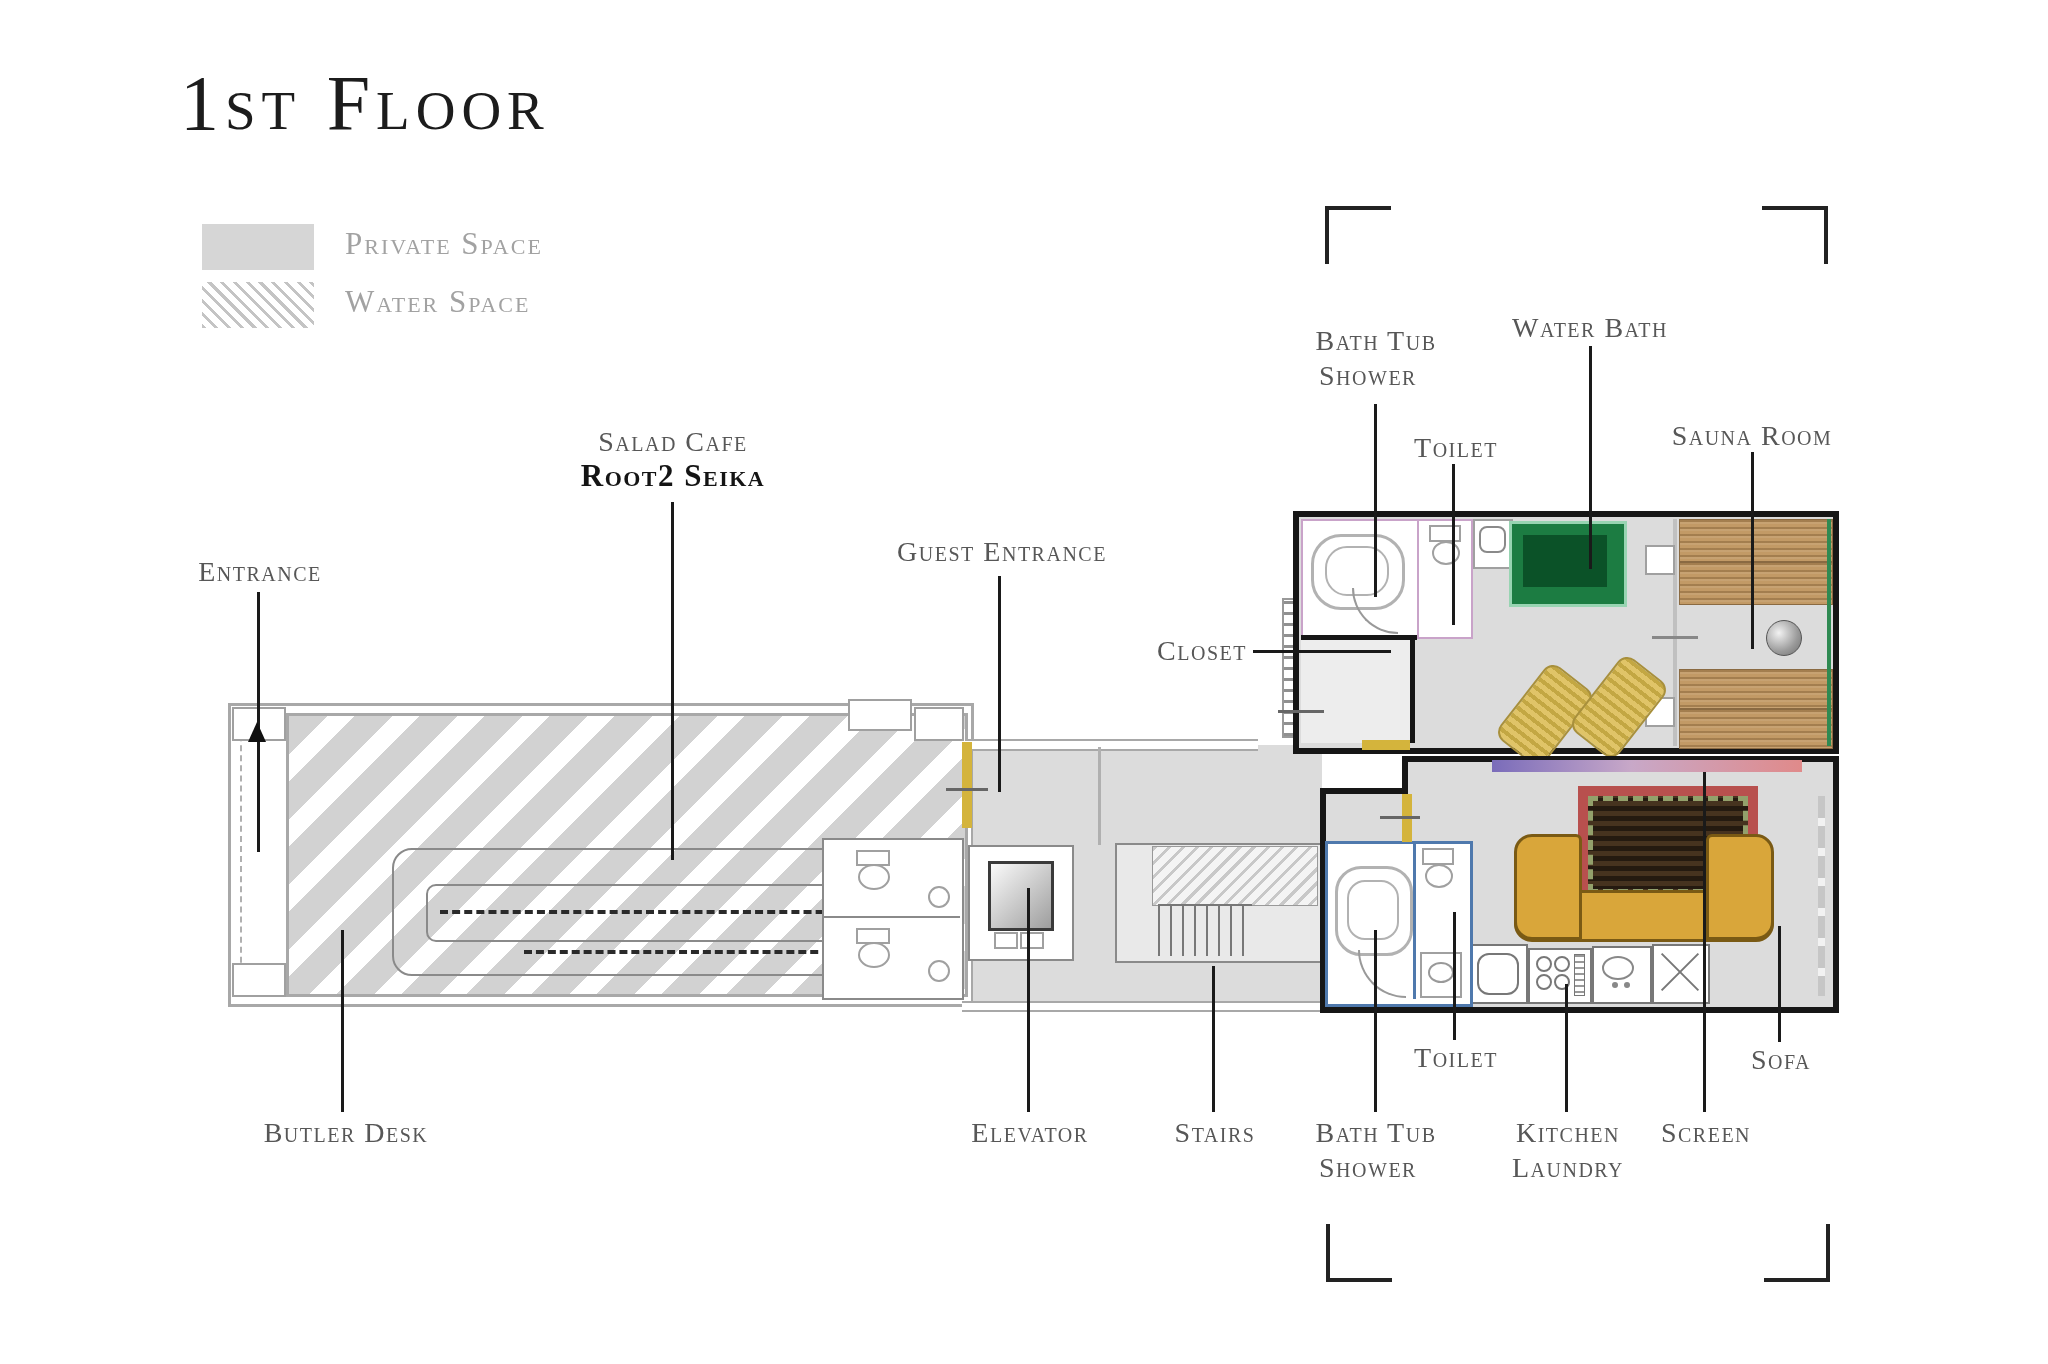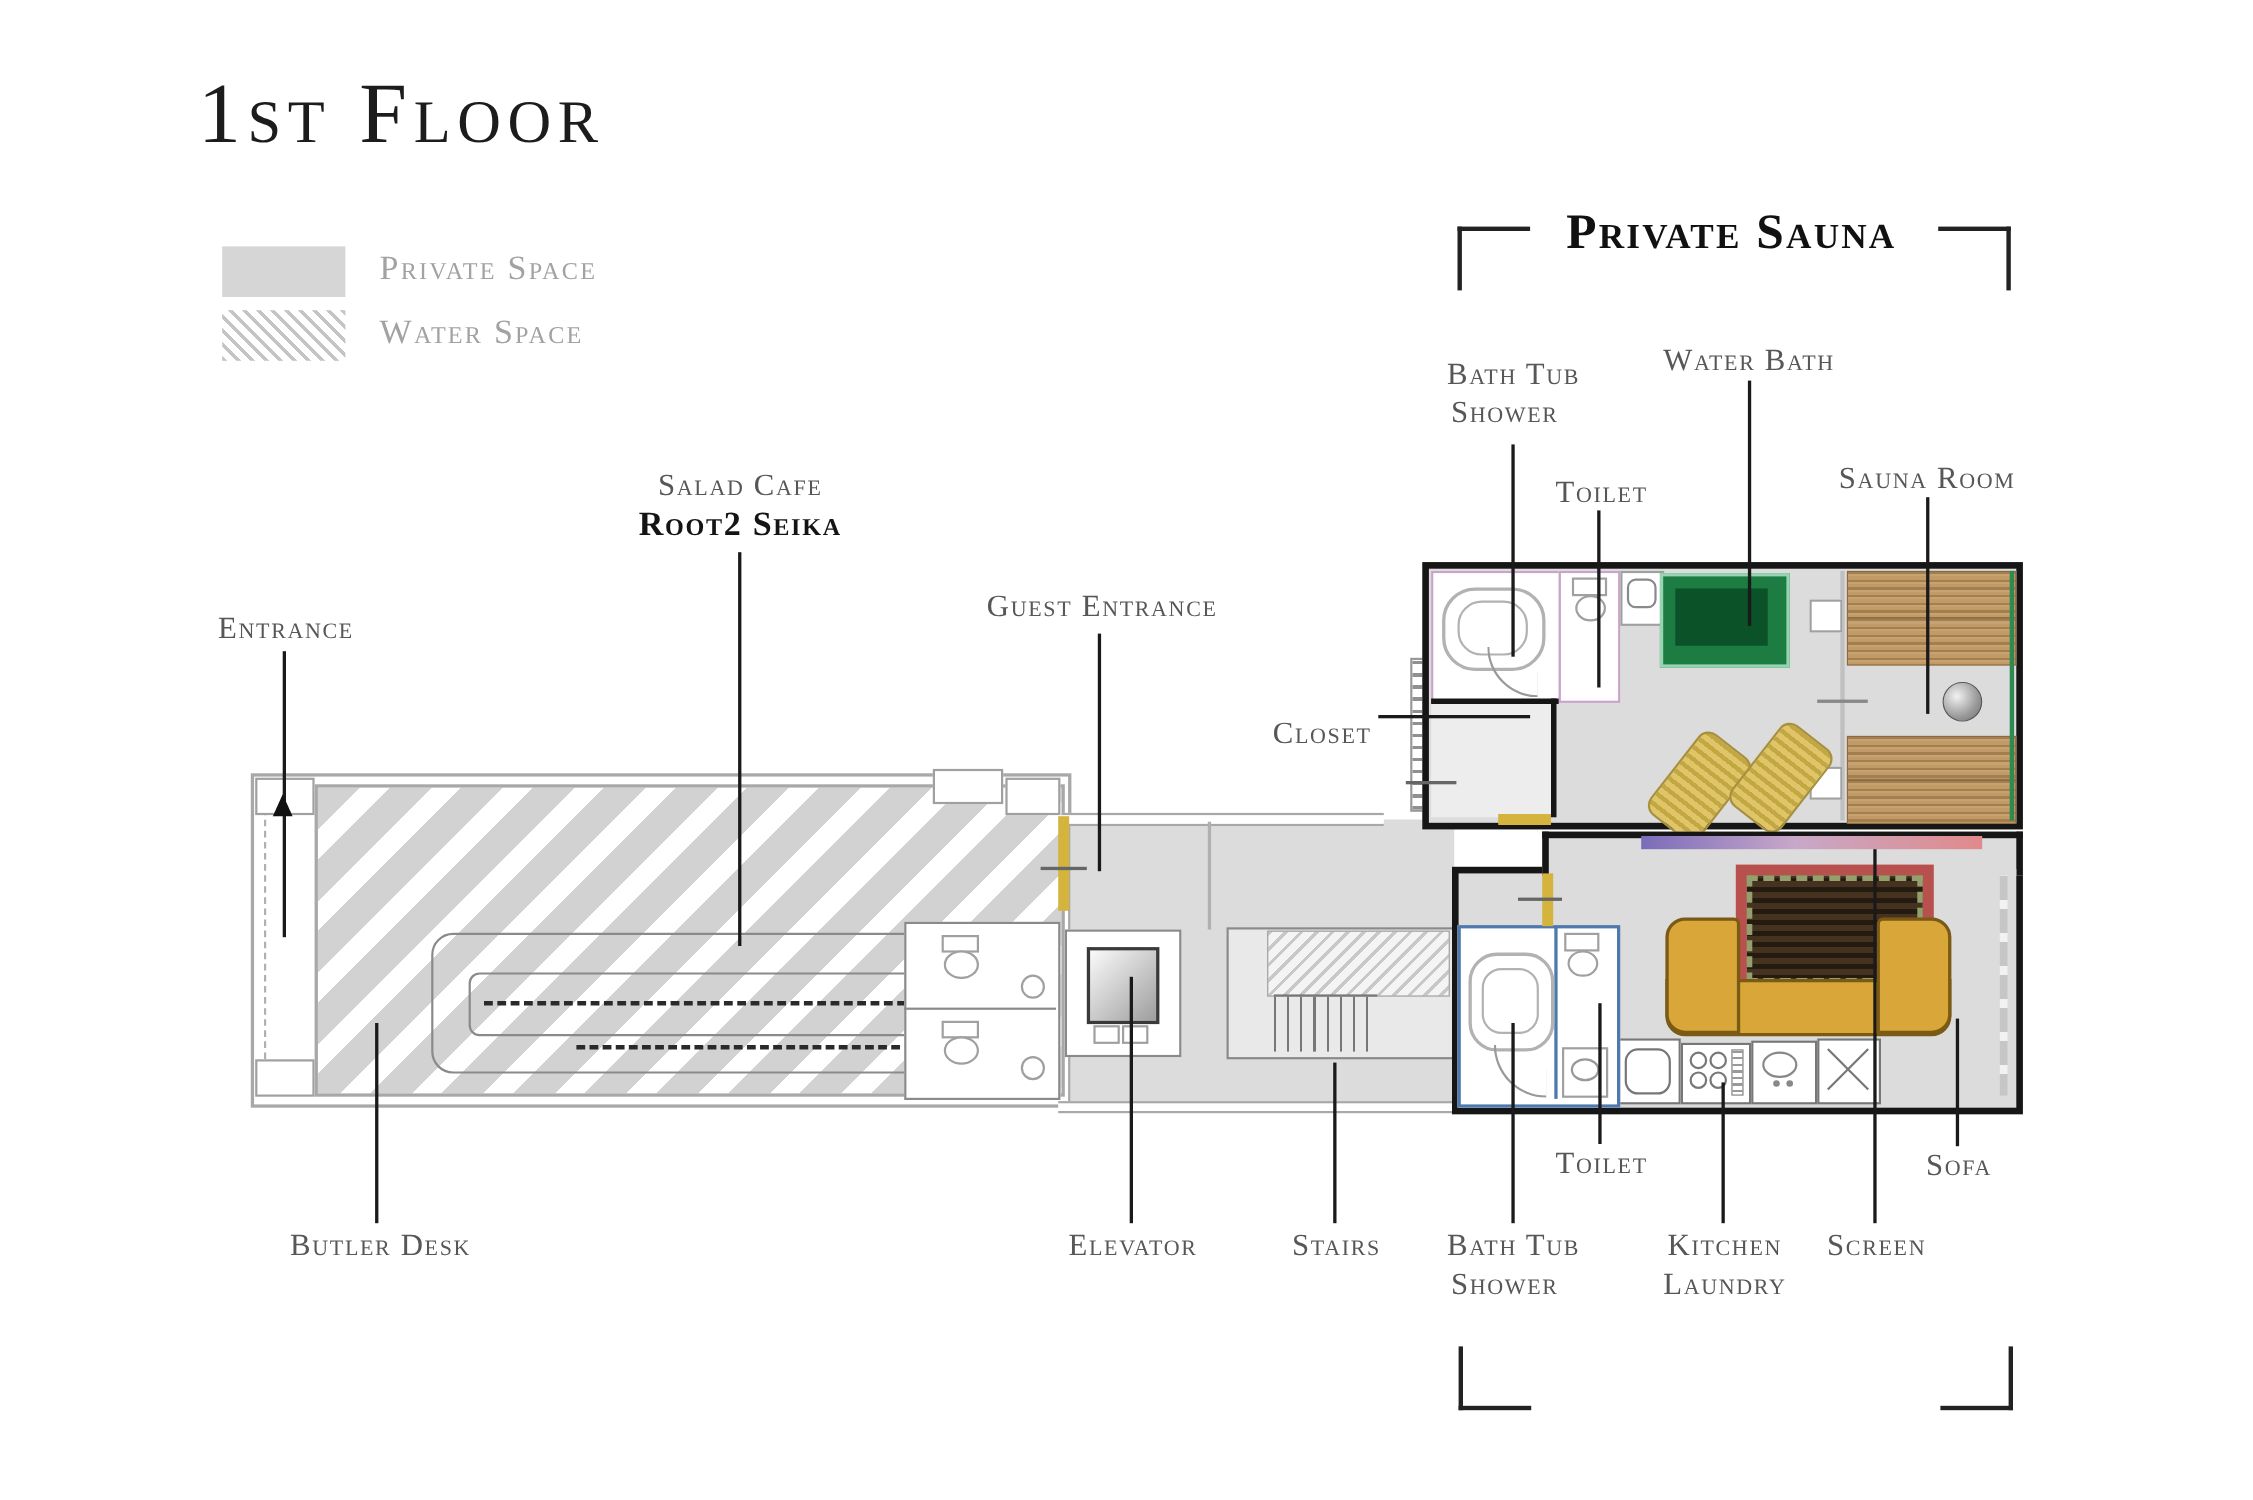--- a/index.html
+++ b/index.html
@@ -49,21 +49,20 @@
 
   <div class="title-main" style="left:180px;top:58px;">1st Floor</div>
 
   <div class="abs" style="left:202px;top:224px;width:112px;height:46px;background:#d6d6d6;z-index:60;"></div>
   <div class="legend-text" style="left:345px;top:226px;">Private Space</div>
   <div class="abs hatch-thin" style="left:202px;top:282px;width:112px;height:46px;z-index:60;"></div>
   <div class="legend-text" style="left:345px;top:284px;">Water Space</div>
 
   <div class="br tl" style="left:1325px;top:206px;"></div>
   <div class="br tr" style="left:1762px;top:206px;"></div>
-  <div class="section-title" style="left:1574px;top:184px;">Private Sauna</div>
 
   <div class="abs graywall" style="left:228px;top:703px;width:740px;height:298px;"></div>
   <div class="abs" style="left:240px;top:715px;width:2px;height:278px;border-left:2px dashed #b0b0b0;"></div>
   <div class="abs hatch-big" style="left:286px;top:713px;width:676px;height:278px;border:3px solid var(--wall_gray);"></div>
 
   <div class="abs fixture" style="left:232px;top:707px;width:50px;height:30px;"></div>
   <div class="abs fixture" style="left:232px;top:963px;width:50px;height:30px;"></div>
   <div class="abs fixture" style="left:914px;top:707px;width:46px;height:30px;"></div>
   <div class="abs fixture" style="left:914px;top:963px;width:46px;height:30px;"></div>
 
@@ -211,21 +210,21 @@
 
   <div class="lbl" style="left:1456px;top:432px;">Toilet</div>
   <div class="vline" style="left:1452px;top:464px;height:161px;"></div>
 
   <div class="lbl" style="left:1590px;top:312px;">Water Bath</div>
   <div class="vline" style="left:1589px;top:346px;height:223px;"></div>
 
   <div class="lbl" style="left:1752px;top:420px;">Sauna Room</div>
   <div class="vline" style="left:1751px;top:452px;height:197px;"></div>
 
-  <div class="lbl lbl-r" style="left:1247px;top:635px;margin-top:16px;">Closet</div>
+  <div class="lbl lbl-r" style="left:1247px;top:635px;">Closet</div>
   <div class="hline" style="left:1253px;top:650px;width:138px;"></div>
 
   <div class="lbl" style="left:1456px;top:1042px;">Toilet</div>
   <div class="vline" style="left:1453px;top:912px;height:128px;"></div>
 
   <div class="lbl" style="left:1376px;top:1117px;">Bath Tub</div>
   <div class="lbl" style="left:1368px;top:1152px;">Shower</div>
   <div class="vline" style="left:1374px;top:930px;height:182px;"></div>
 
   <div class="lbl" style="left:1568px;top:1117px;">Kitchen</div>

